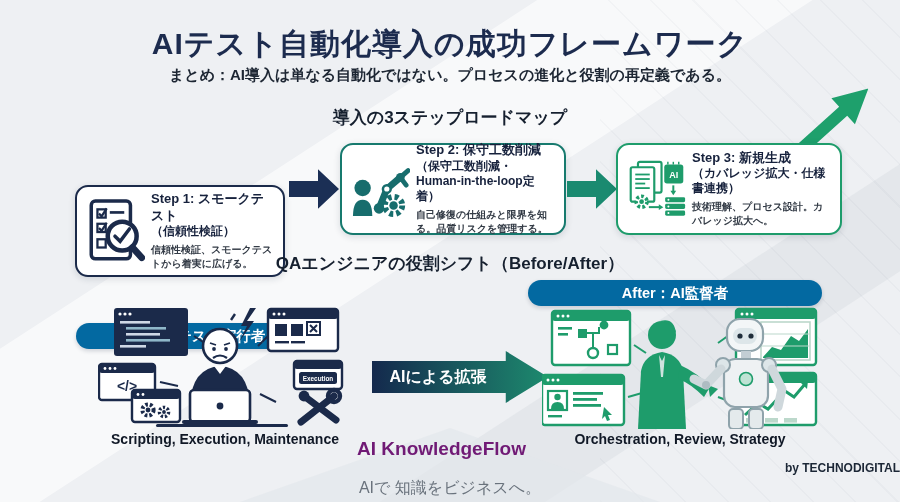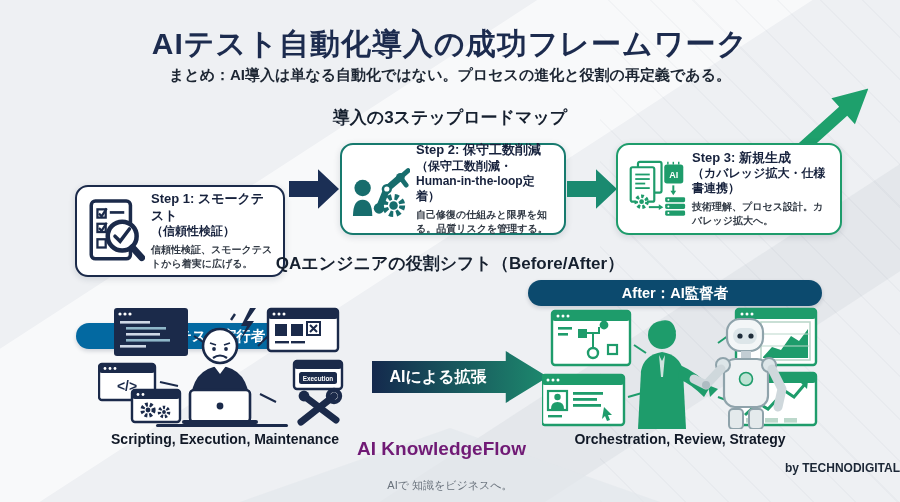--- a/index.html
+++ b/index.html
@@ -53,21 +53,21 @@
     background:#1ea06c; transform:rotate(-42deg);
     clip-path:polygon(0 35%,68% 35%,68% 6%,100% 50%,68% 94%,68% 65%,0 65%); }
 
   
   .role-heading { position:absolute; left:0; right:0; top:252px; text-align:center;
     font-size:17px; font-weight:800; color:#16202f; z-index:2; }
   .pill { position:absolute; top:280px; height:26px; border-radius:14px; z-index:2;
     display:flex; align-items:center; justify-content:center;
     color:#fff; font-size:14.5px; font-weight:700; box-shadow:0 2px 4px rgba(20,35,60,.18); }
   .pill.before { left:76px;  width:230px; background:#0369a1;margin-top:43px; }
-  .pill.after  { left:528px; width:294px; background:#0c4a6e; }
+  .pill.after  { left:528px; width:294px; background:#0369a1; }
 
   .illus { position:absolute; z-index:2; }
   .illus.before { left:98px;  top:306px; width:247px; height:122px; }
   .illus.after  { left:542px; top:303px; width:278px; height:126px; }
 
   .mid-arrow { position:absolute; left:372px; top:351px; width:176px; height:52px; z-index:2;
     background:linear-gradient(90deg,#14294d,#1d8a6e);
     clip-path:polygon(0 19%,76% 19%,76% 0,100% 50%,76% 100%,76% 81%,0 81%);
     display:flex; align-items:center; justify-content:center; padding-right:44px;
     color:#fff; font-size:16px; font-weight:700; }
@@ -76,21 +76,21 @@
     font-size:14px; font-weight:700; color:#101826; z-index:2; }
   .caption.left  { left:83px; }
   .caption.right { left:538px; }
 
   
   .brand   { position:absolute; left:0; right:17px; top:438px; text-align:center;
     font-size:19px; font-weight:800; color:#701a75; z-index:2; }
   .byline  { position:absolute; left:0; right:0; top:461px; text-align:right;
     font-size:12px; font-weight:700; color:#1c2736; z-index:2; }
   .tagline { position:absolute; left:0; right:0; top:478px; text-align:center;
-    font-size:11px; font-weight:500; color:#69727c; z-index:2; }
+    font-size:16px; font-weight:500; color:#69727c; z-index:2; }
 </style>
 </head>
 <body>
 
 <div class="stage">
 
   <div class="bg-band1"></div>
   <div class="bg-band2"></div>
   <div class="bg-circuit"></div>
   <div class="bg-mount"></div>

